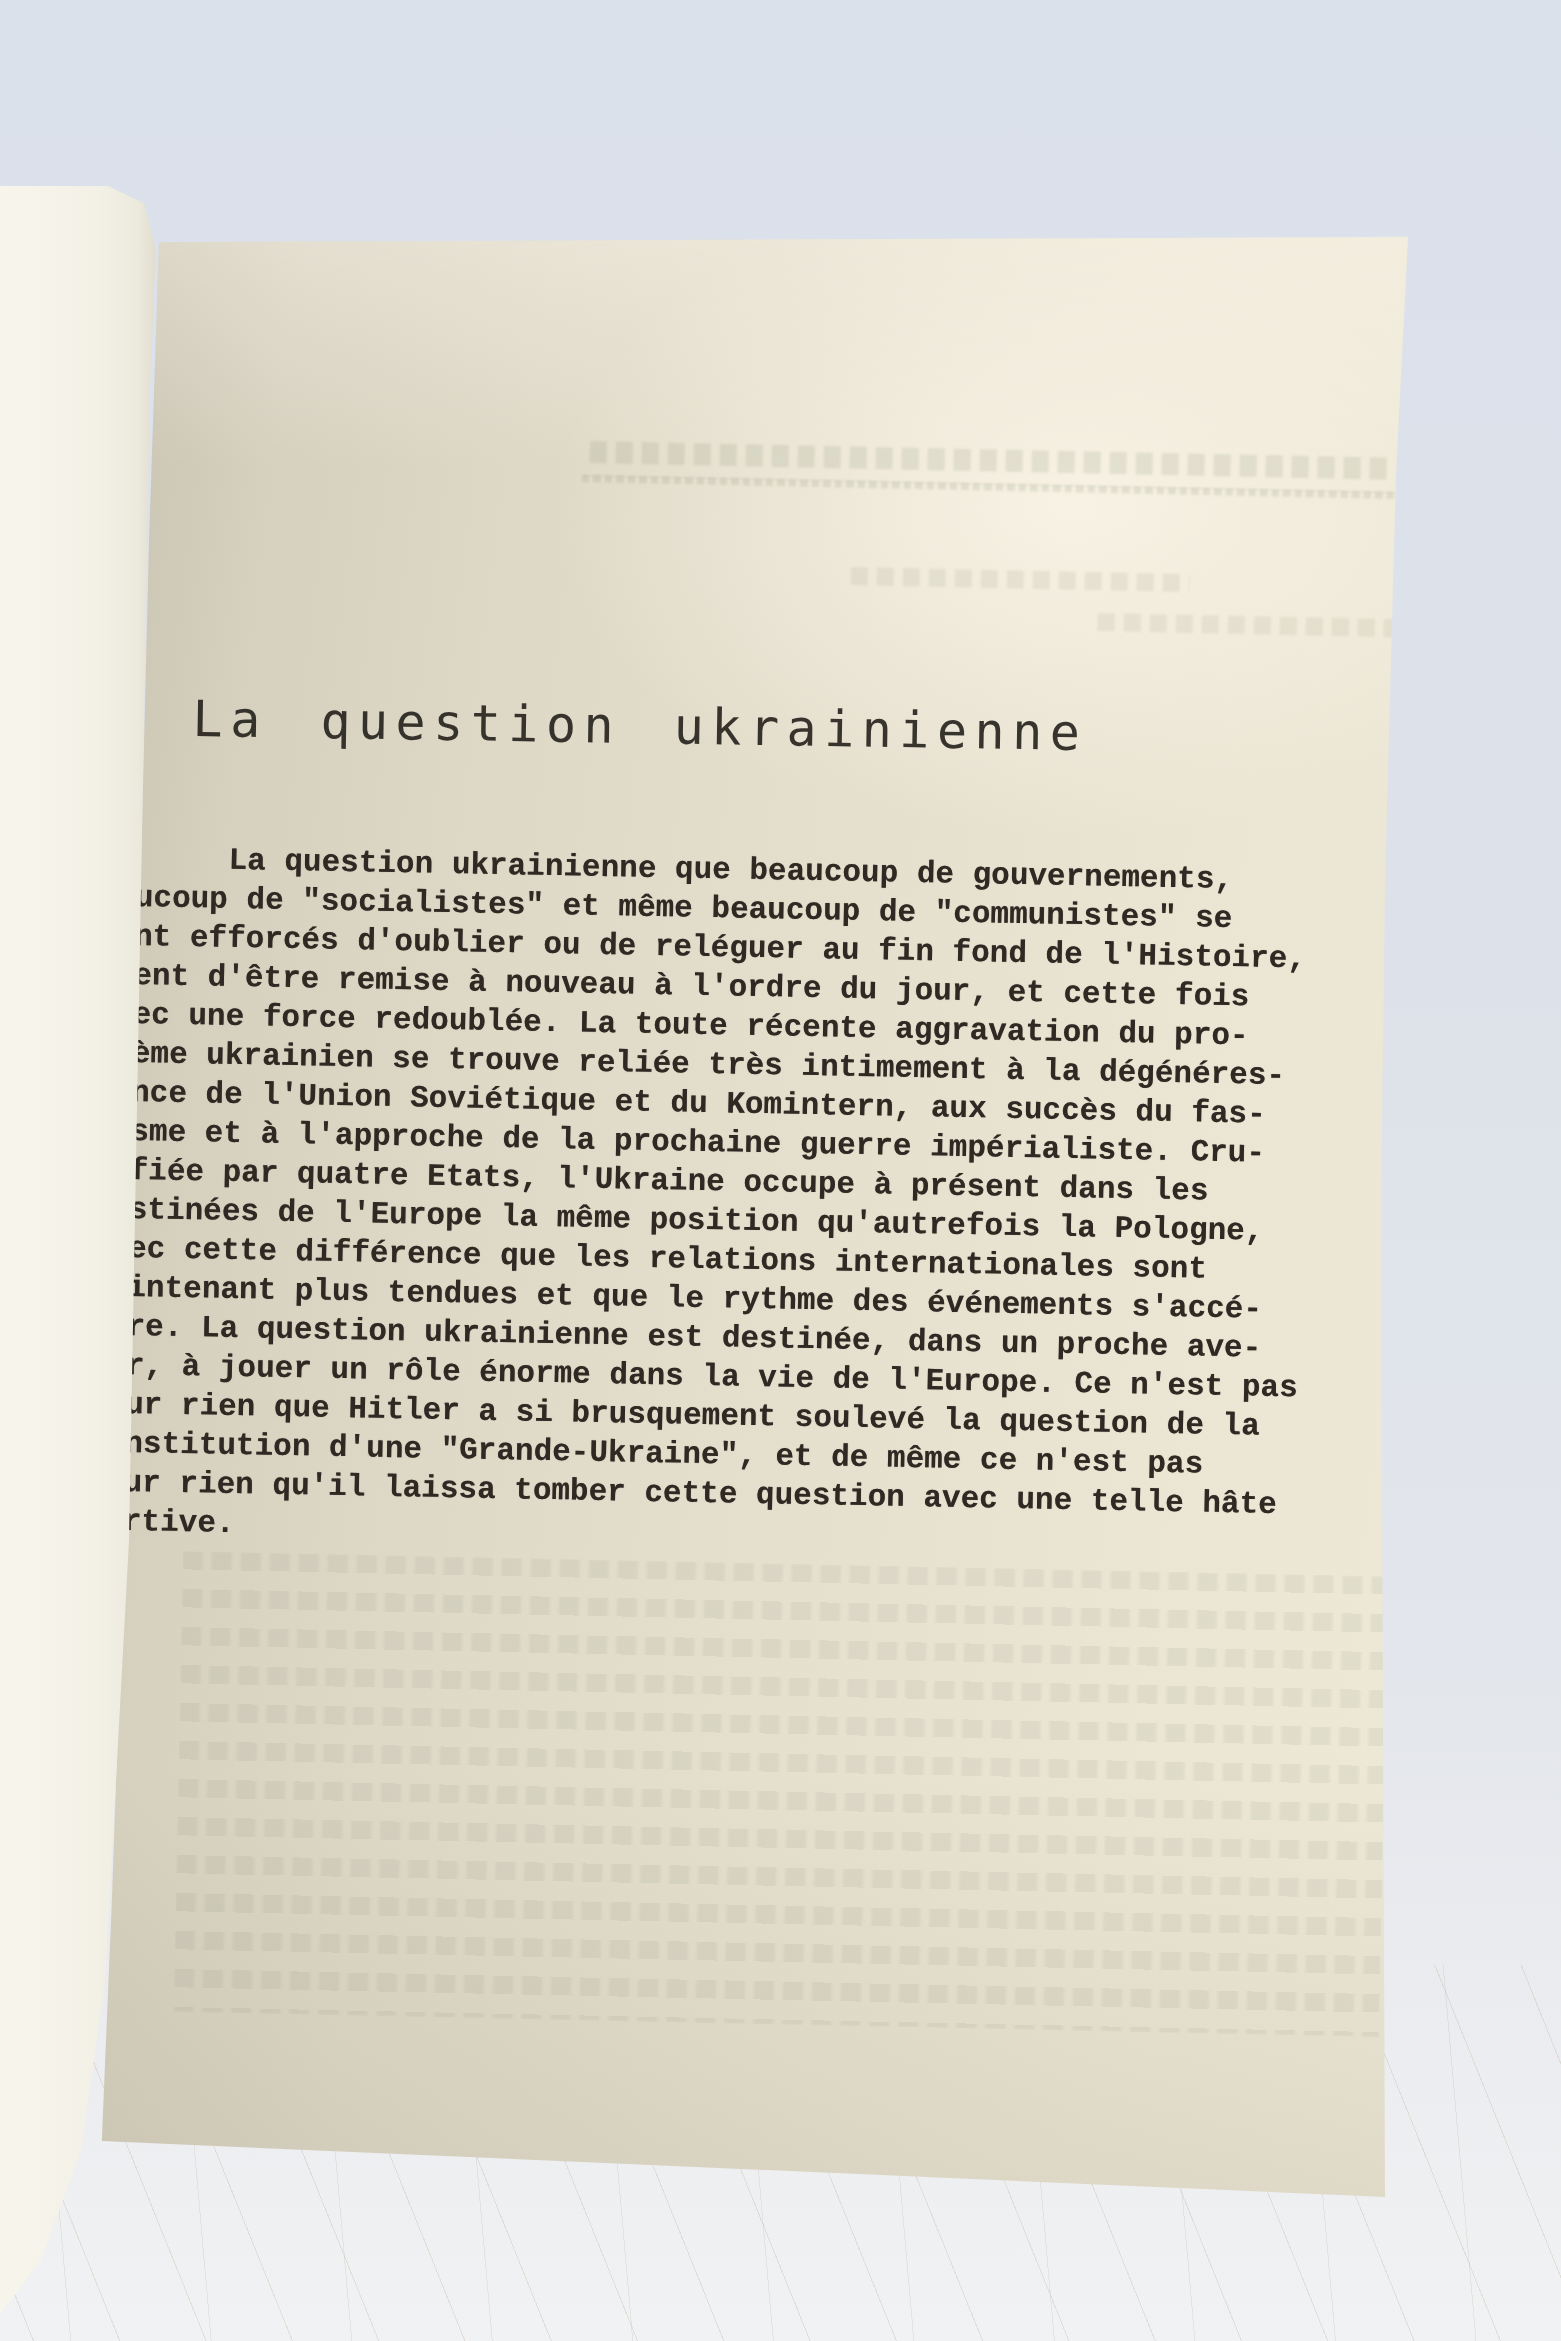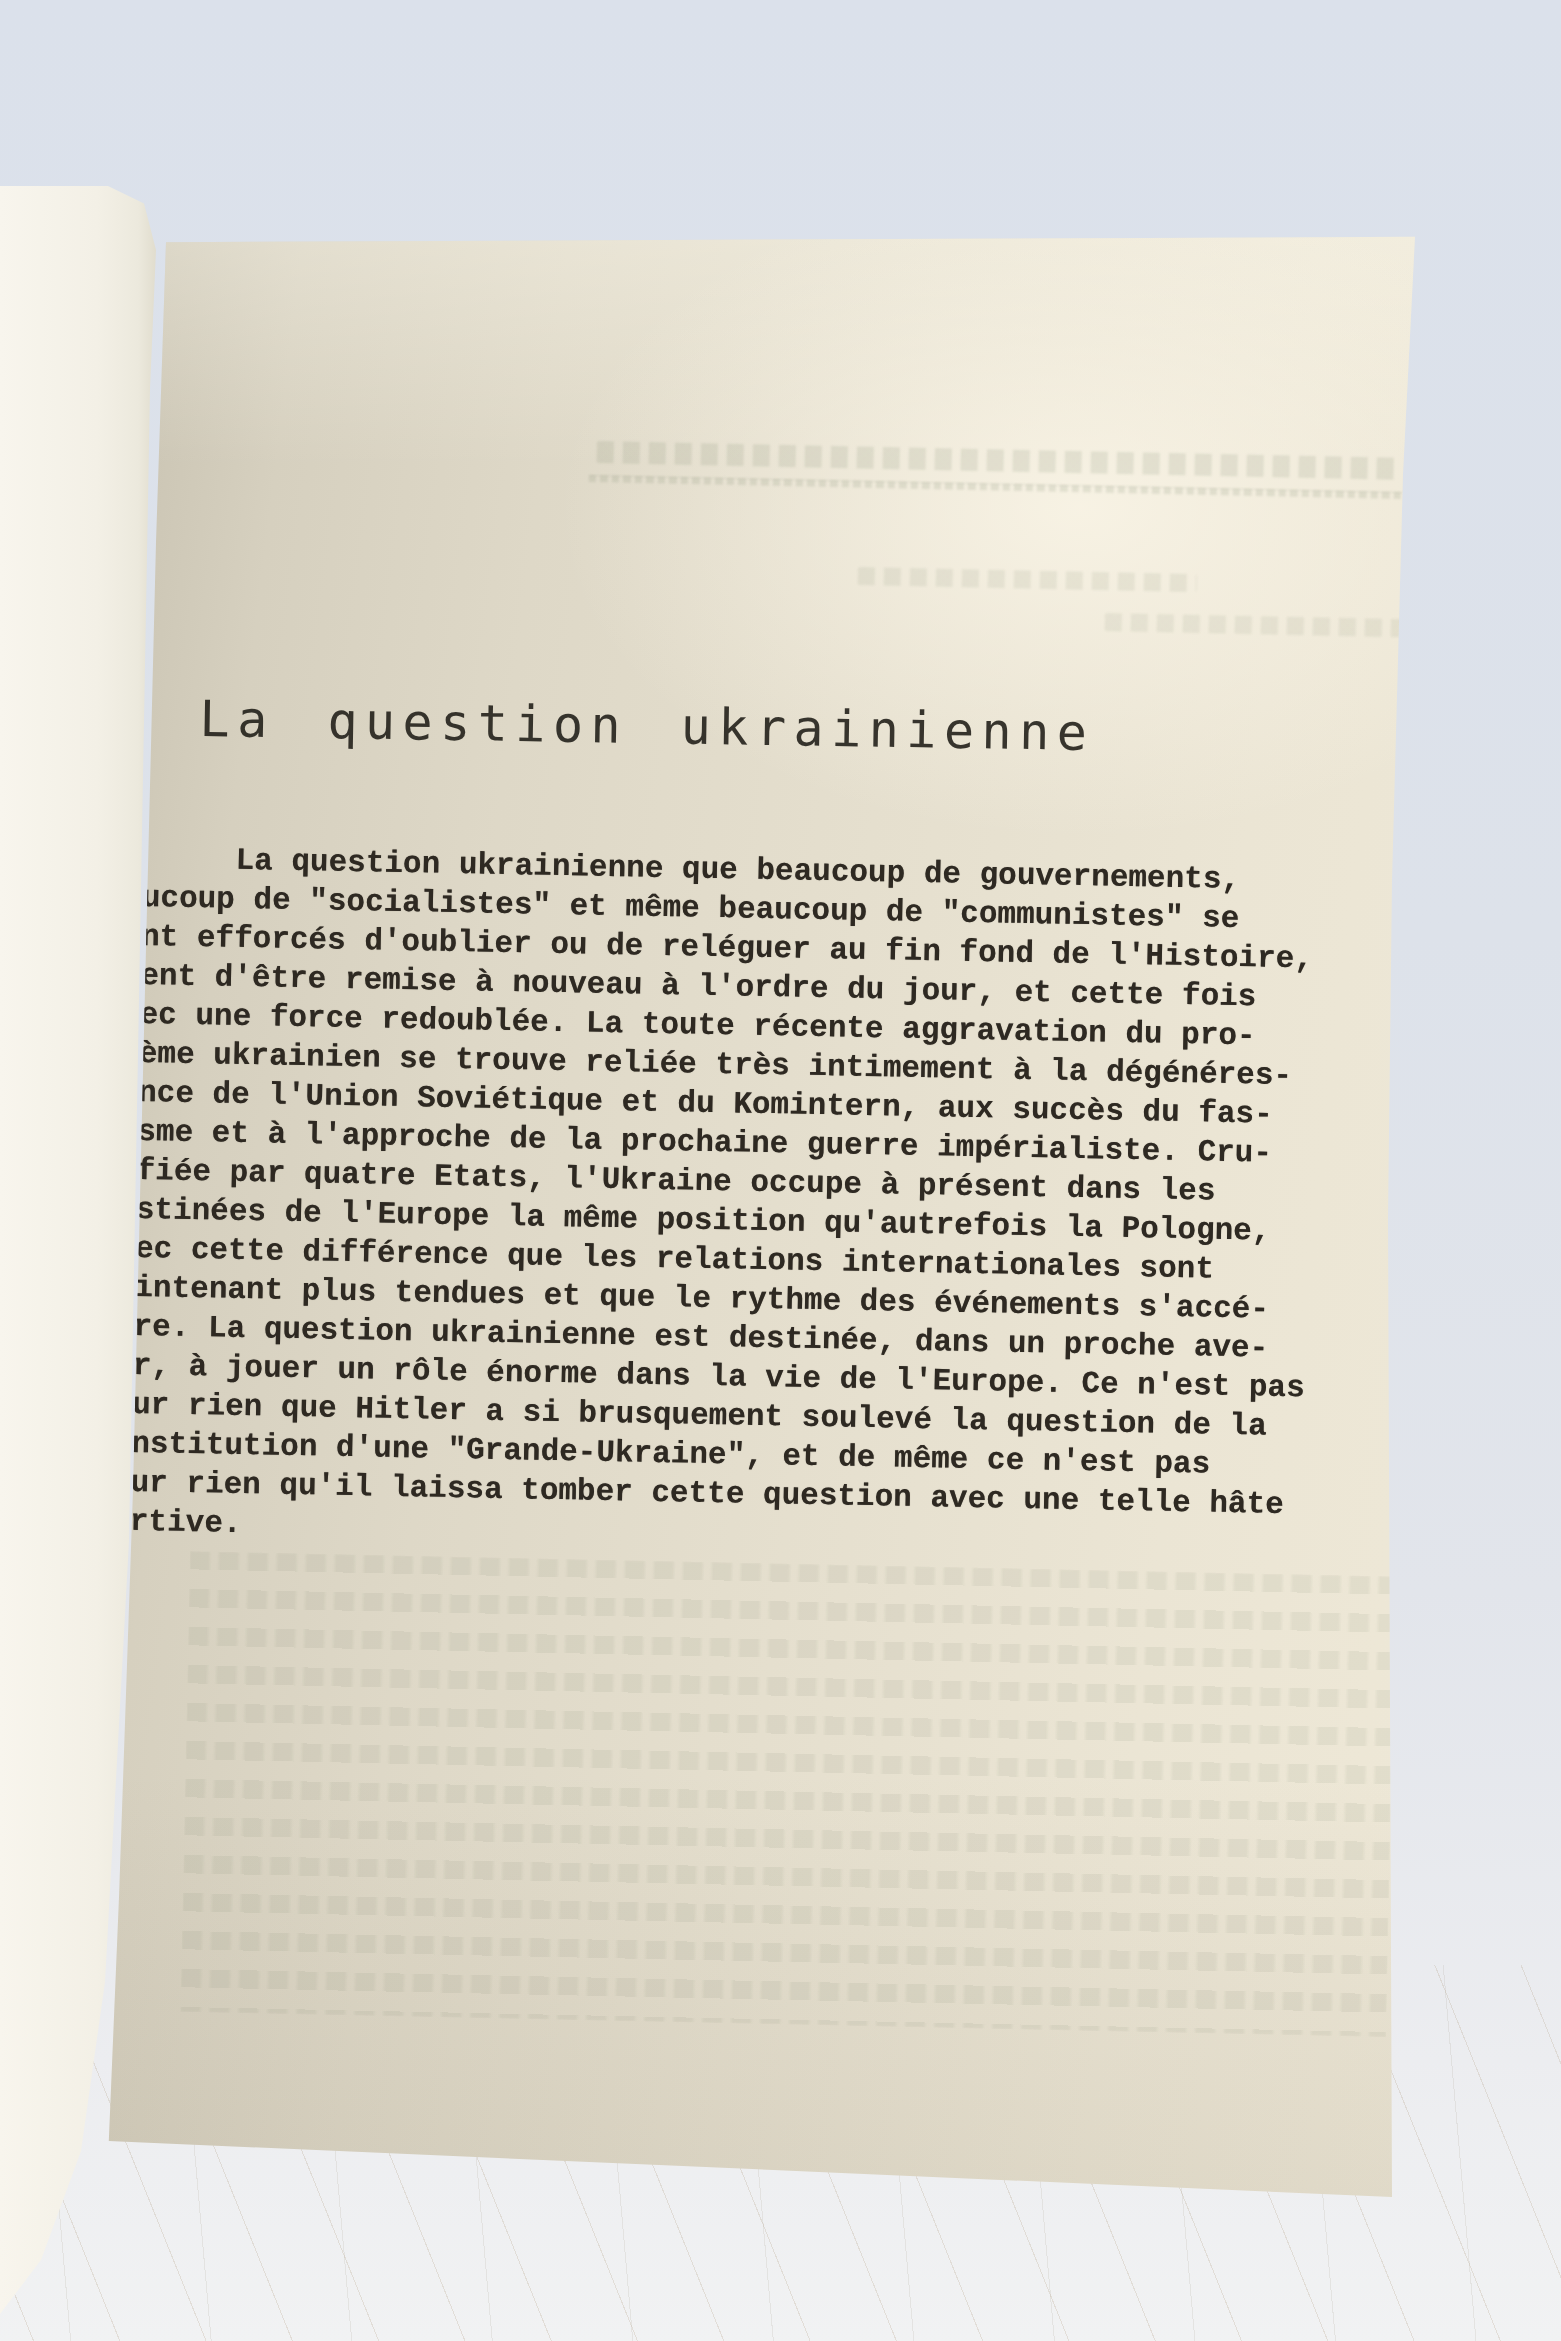--- a/index.html
+++ b/index.html
@@ -17,21 +17,21 @@
     background:
       repeating-linear-gradient(68deg, transparent 0 31px, rgba(176,156,128,.30) 31px 32px, transparent 32px 80px),
       repeating-linear-gradient(-38deg, transparent 0 43px, rgba(165,150,125,.22) 43px 43px, transparent 43px 96px),
       repeating-linear-gradient(85deg, transparent 0 70px, rgba(150,140,120,.18) 70px 71px, transparent 71px 140px);
     opacity:.8;
     z-index:1;
   }
 
   
   .page{
-    position:absolute;left:102px;top:230px;width:1321px;height:1975px;
+    position:absolute;left:95px;top:230px;width:1321px;height:1975px;
     clip-path:polygon(64px 12.2px,1313px 6.8px,1301px 244px,1290px 651px,1286px 989px,1290px 1967px,6.8px 1911px,17px 1667px,31px 1260px,44px 718px,54px 312px);
     background:
       radial-gradient(745px 474px at 74% 14%, rgba(250,245,231,.85), rgba(250,245,231,0) 70%),
       linear-gradient(180deg, rgba(255,252,240,.35) 0%, rgba(255,252,240,0) 12%, rgba(0,0,0,0) 78%, rgba(100,90,70,.10) 100%),
       linear-gradient(97deg,#c7c1b0 0%,#d6d0bf 13%,#ded8c7 30%,#e5dfce 54%,#ebe5d4 78%,#eee8d7 100%);
     z-index:2;
   }
 
   
   .ghost{position:absolute;filter:blur(0.9px);transform:rotate(1.2deg);transform-origin:left top;}

